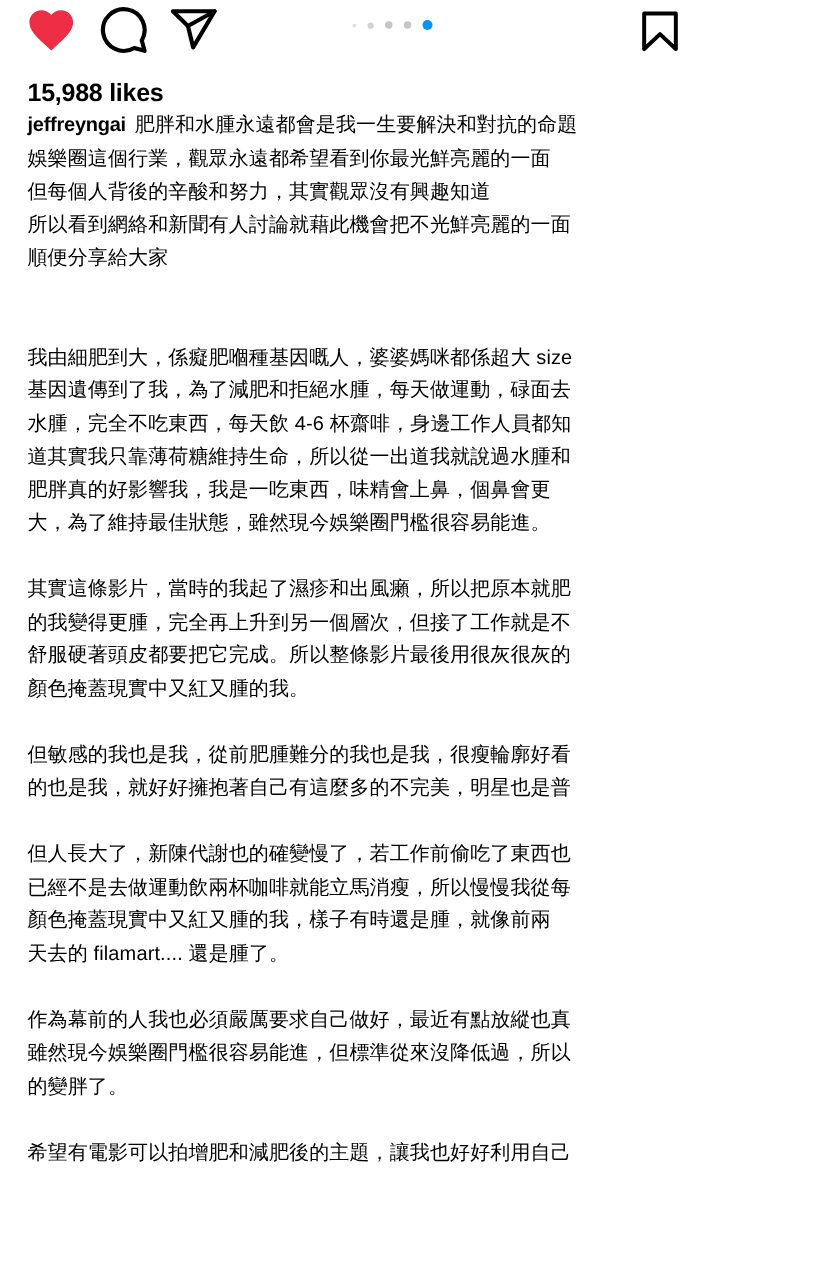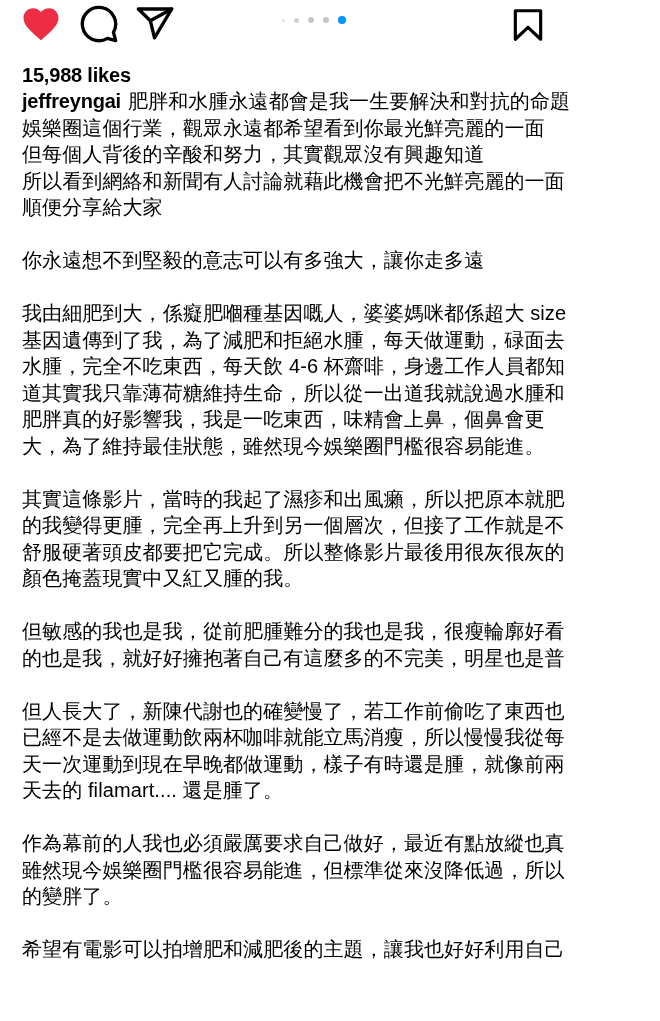--- a/index.html
+++ b/index.html
@@ -66,21 +66,21 @@
     margin: 13px 22px 1px 22px;
     font-size: 20px;
     line-height: 24px;
     font-weight: 700;
     letter-spacing: -0.2px;
   }
 
   
   .caption {
     margin: 0 20px 0 22px;
-    font-size: 20px;
+    font-size: 16px;
     line-height: 26.5px;
     letter-spacing: 0.1px;
   }
   .cap-line { white-space: nowrap; }
   .cap-gap { height: 26.5px; }
   .username {
     font-weight: 700;
     margin-right: 7px;
     letter-spacing: -0.2px;
   }
@@ -130,40 +130,39 @@
   <div class="caption">
     <div class="cap-line">
       <span class="username">jeffreyngai</span><span>肥胖和水腫永遠都會是我一生要解決和對抗的命題</span>
     </div>
     <div id="caption-body">
         <div class="cap-line">娛樂圈這個行業，觀眾永遠都希望看到你最光鮮亮麗的一面</div>
         <div class="cap-line">但每個人背後的辛酸和努力，其實觀眾沒有興趣知道</div>
         <div class="cap-line">所以看到網絡和新聞有人討論就藉此機會把不光鮮亮麗的一面</div>
         <div class="cap-line">順便分享給大家</div>
         <div class="cap-gap"></div>
-        <div class="cap-line">你永遠想不到堅毅的意志可以有多強大，讓你走多遠</div>
         <div class="cap-gap"></div>
         <div class="cap-line">我由細肥到大，係癡肥嗰種基因嘅人，婆婆媽咪都係超大 size</div>
         <div class="cap-line">基因遺傳到了我，為了減肥和拒絕水腫，每天做運動，碌面去</div>
         <div class="cap-line">水腫，完全不吃東西，每天飲 4-6 杯齋啡，身邊工作人員都知</div>
         <div class="cap-line">道其實我只靠薄荷糖維持生命，所以從一出道我就說過水腫和</div>
         <div class="cap-line">肥胖真的好影響我，我是一吃東西，味精會上鼻，個鼻會更</div>
         <div class="cap-line">大，為了維持最佳狀態，雖然現今娛樂圈門檻很容易能進。</div>
         <div class="cap-gap"></div>
         <div class="cap-line">其實這條影片，當時的我起了濕疹和出風癩，所以把原本就肥</div>
         <div class="cap-line">的我變得更腫，完全再上升到另一個層次，但接了工作就是不</div>
         <div class="cap-line">舒服硬著頭皮都要把它完成。所以整條影片最後用很灰很灰的</div>
         <div class="cap-line">顏色掩蓋現實中又紅又腫的我。</div>
         <div class="cap-gap"></div>
         <div class="cap-line">但敏感的我也是我，從前肥腫難分的我也是我，很瘦輪廓好看</div>
         <div class="cap-line">的也是我，就好好擁抱著自己有這麼多的不完美，明星也是普</div>
         <div class="cap-gap"></div>
         <div class="cap-line">但人長大了，新陳代謝也的確變慢了，若工作前偷吃了東西也</div>
         <div class="cap-line">已經不是去做運動飲兩杯咖啡就能立馬消瘦，所以慢慢我從每</div>
-        <div class="cap-line">天一次運動到現在早晚都做運動，樣子有時還是腫，就像前兩</div>
+        <div class="cap-line">顏色掩蓋現實中又紅又腫的我，樣子有時還是腫，就像前兩</div>
         <div class="cap-line">天去的 filamart.... 還是腫了。</div>
         <div class="cap-gap"></div>
         <div class="cap-line">作為幕前的人我也必須嚴厲要求自己做好，最近有點放縱也真</div>
         <div class="cap-line">雖然現今娛樂圈門檻很容易能進，但標準從來沒降低過，所以</div>
         <div class="cap-line">的變胖了。</div>
         <div class="cap-gap"></div>
         <div class="cap-line">希望有電影可以拍增肥和減肥後的主題，讓我也好好利用自己</div>
       </div>
   </div>
 

